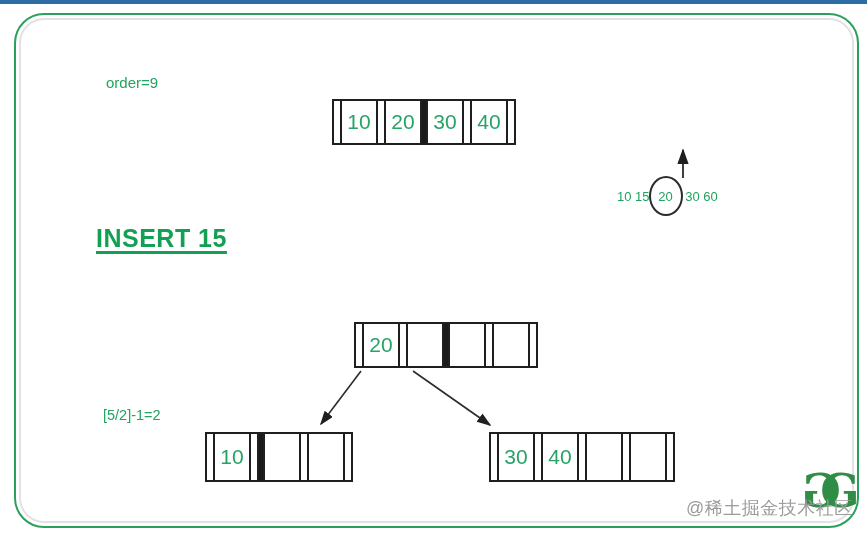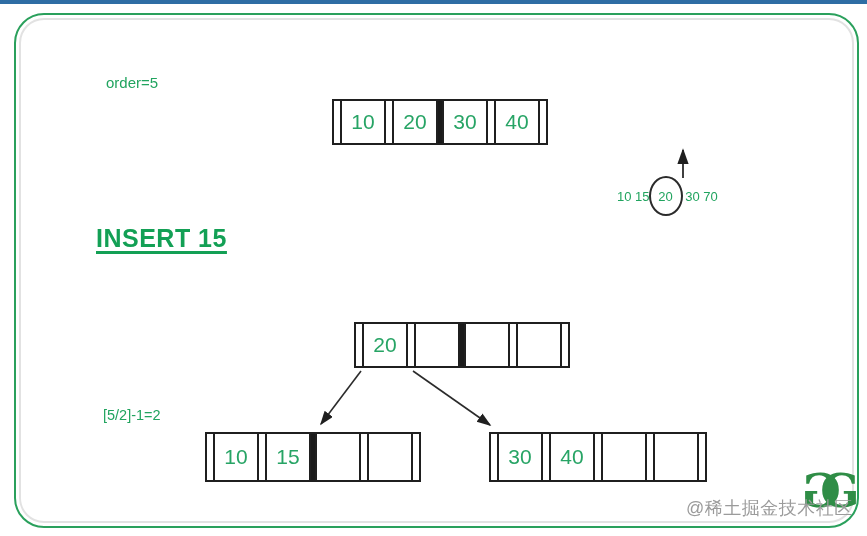--- a/index.html
+++ b/index.html
@@ -19,21 +19,21 @@
   .insert-heading{position:absolute;left:96px;top:224px;font-size:25px;font-weight:bold;
          color:#13a055;text-decoration:underline;text-decoration-thickness:2.5px;text-underline-offset:4px;letter-spacing:0.5px;text-align:right;}
   .formula-label{position:absolute;left:103px;top:407px;font-size:14.5px;color:#21a45f;}
 
   
   .bnode{position:absolute;display:flex;height:46px;}
   .bnode .seg{border:2px solid #1f1f1f;background:#fff;box-sizing:border-box;height:100%;}
   .bnode .seg + .seg{margin-left:-2px;}
   .slot{width:10px;}
   .slot.thick{background:#1a1a1a;width:8px;}
-  .cell{width:46px;display:flex;align-items:center;justify-content:center;
+  .cell{width:38px;display:flex;align-items:center;justify-content:center;
         font-size:21px;color:#27a465;}
   .bnode.tall{height:50px;}
 
   
   .sequence{position:absolute;left:617px;top:176px;display:flex;align-items:center;
             font-size:13px;color:#21a45f;white-space:pre;}
   .circled{display:inline-flex;align-items:center;justify-content:center;
            width:30px;height:36px;border:2px solid #2b2b2b;border-radius:50%;
            margin:0 -1px;}
 
@@ -46,40 +46,40 @@
 <body>
 
 <div id="canvas">
 
   <div class="top-bar"></div>
 
   <div class="frame">
     <div class="frame-inner"></div>
   </div>
 
-  <div class="order-label">order=5</div>
+  <div class="order-label">order=9</div>
 
   <div class="bnode" style="left:332px;top:99px;">
     <span class="seg slot"></span>
     <span class="seg cell">10</span>
     <span class="seg slot"></span>
     <span class="seg cell">20</span>
     <span class="seg slot thick"></span>
     <span class="seg cell">30</span>
     <span class="seg slot"></span>
     <span class="seg cell">40</span>
     <span class="seg slot"></span>
   </div>
 
   <div class="sequence">
     <span>10 15</span>
     <span class="circled">
       <span>20</span>
     </span>
-    <span> 30 70</span>
+    <span> 30 60</span>
   </div>
 
   <div class="insert-heading">INSERT 15</div>
 
   <div class="formula-label">[5/2]-1=2</div>
 
   <div class="bnode" style="left:354px;top:322px;">
     <span class="seg slot"></span>
     <span class="seg cell">20</span>
     <span class="seg slot"></span>
@@ -88,21 +88,20 @@
     <span class="seg cell"></span>
     <span class="seg slot"></span>
     <span class="seg cell"></span>
     <span class="seg slot"></span>
   </div>
 
   <div class="bnode tall" style="left:205px;top:432px;">
     <span class="seg slot"></span>
     <span class="seg cell">10</span>
     <span class="seg slot"></span>
-    <span class="seg cell">15</span>
     <span class="seg slot thick"></span>
     <span class="seg cell"></span>
     <span class="seg slot"></span>
     <span class="seg cell"></span>
     <span class="seg slot"></span>
   </div>
 
   <div class="bnode tall" style="left:489px;top:432px;">
     <span class="seg slot"></span>
     <span class="seg cell">30</span>

